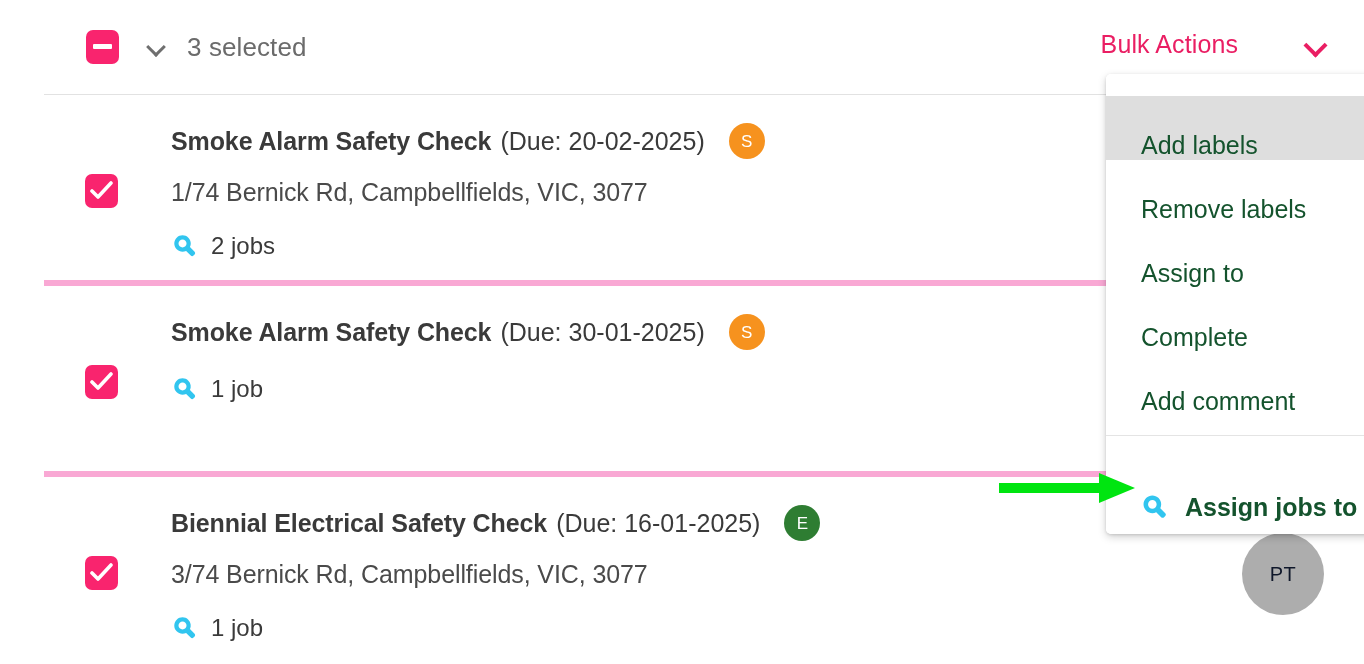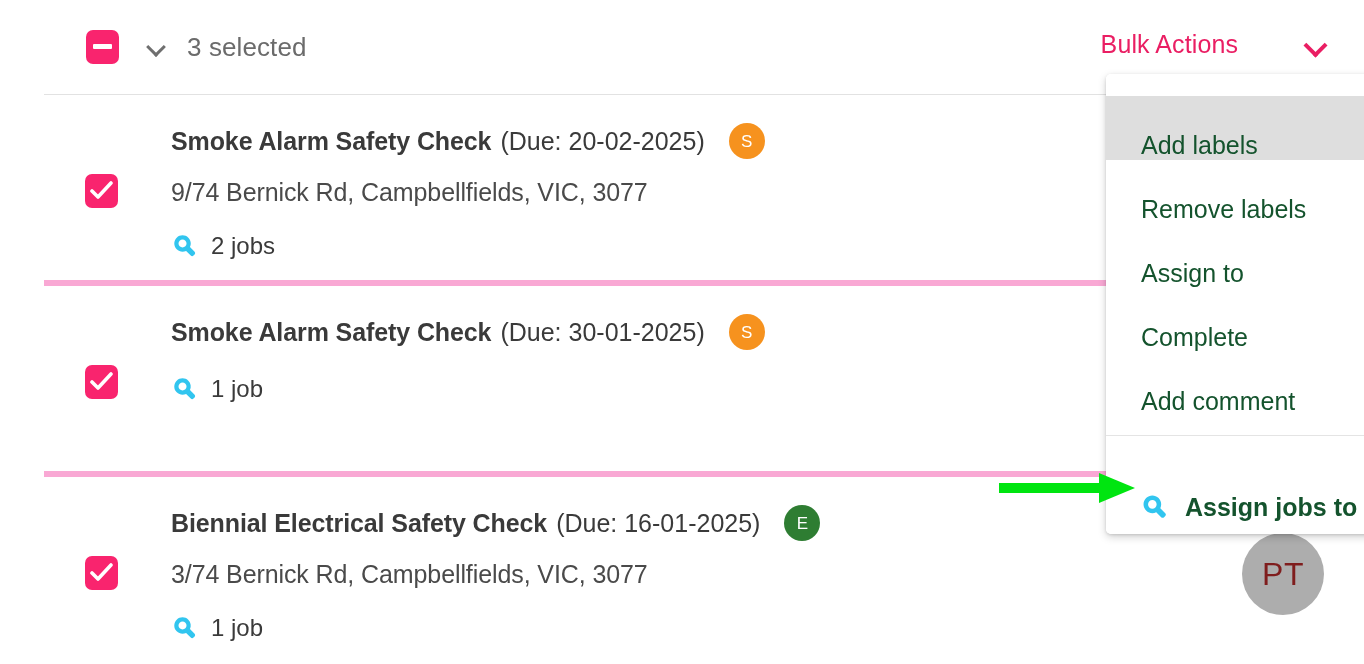--- a/index.html
+++ b/index.html
@@ -236,22 +236,22 @@
   
   .pt-avatar {
     position: absolute;
     left: 1198px; top: 533px;
     width: 82px; height: 82px;
     border-radius: 50%;
     background: #adadad;
     display: flex;
     align-items: center;
     justify-content: center;
-    color: #7f1d1d;
-    font-size: 32px;
+    color: #0f172a;
+    font-size: 20px;
     letter-spacing: 0.5px;
     z-index: 30;
   }
 
   
   .scrollbar-track {
     position: absolute;
     right: 0; top: 0;
     width: 15px; height: 664px;
     background: #ffffff;
@@ -291,21 +291,21 @@
         <svg width="23" height="22" viewBox="0 0 23 22">
           <polyline points="2,11 8,17 21,3" fill="none" stroke="#ffffff" stroke-width="3.6" stroke-linecap="round" stroke-linejoin="round"></polyline>
         </svg>
       </div>
       <div class="row-body">
         <div class="row-title-line">
           <span class="row-title">Smoke Alarm Safety Check</span>
           <span class="row-due">(Due: 20-02-2025)</span>
           <span class="avatar" style="background:#f6921e">S</span>
         </div>
-        <div class="row-address">9/74 Bernick Rd, Campbellfields, VIC, 3077</div>
+        <div class="row-address">1/74 Bernick Rd, Campbellfields, VIC, 3077</div>
         <div class="row-jobs">
           <svg class="wrench" width="28" height="28" viewBox="0 0 32 32">
             <g transform="rotate(-45 16 16)">
               <path d="M16 2.6 C10.8 2.6 6.6 6.8 6.6 12 C6.6 16.1 9.2 19.6 12.9 20.9
                        L12.9 28.4 C12.9 29.6 13.9 30.6 15.1 30.6 L16.9 30.6
                        C18.1 30.6 19.1 29.6 19.1 28.4 L19.1 20.9
                        C22.8 19.6 25.4 16.1 25.4 12 C25.4 6.8 21.2 2.6 16 2.6 Z
                        M16 7.4 C18.5 7.4 20.6 9.5 20.6 12 C20.6 14.5 18.5 16.6 16 16.6
                        C13.5 16.6 11.4 14.5 11.4 12 C11.4 9.5 13.5 7.4 16 7.4 Z" fill="#31c5ef"></path>
             </g>

